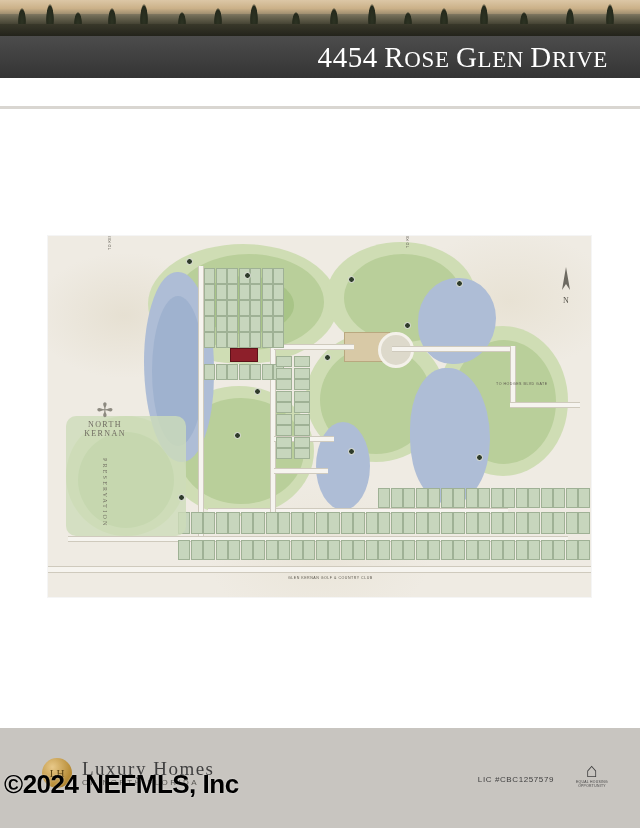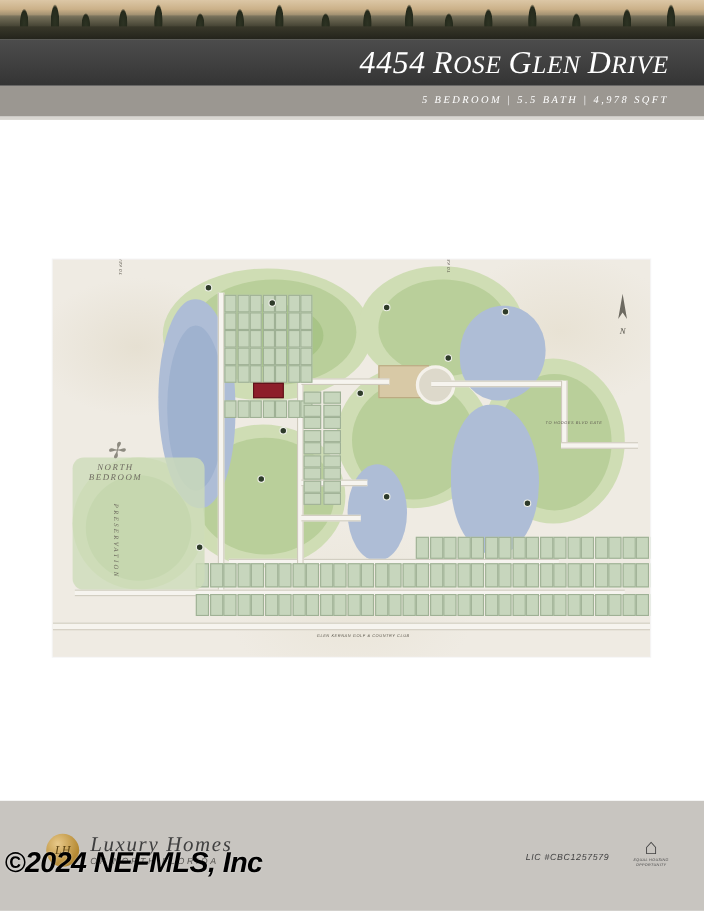--- a/index.html
+++ b/index.html
@@ -3,21 +3,21 @@
 <meta charset="utf-8">
 <style>
   html,body{margin:0;padding:0;}
   body{
     width:640px;height:828px;
     background:#ffffff;
     font-family:"Liberation Serif", serif;
     overflow:hidden;
     position:relative;
   }
-  .page{position:relative;width:572px;height:828px;background:#fff;font-style:italic;}
+  .page{position:relative;width:572px;height:828px;background:#fff;}
 
   
   .hero{
     position:absolute;left:0;top:0;width:640px;height:36px;
     background:
       linear-gradient(to bottom, #c9b59a 0%, #b9a489 18%, #6f6a55 45%, #3b3a2c 72%, #2a2a20 100%);
     overflow:hidden;
   }
   .hero .sky{
     position:absolute;left:0;top:0;width:640px;height:14px;
@@ -205,23 +205,20 @@
     <div class="tree t3" style="left:520px;"></div>
     <div class="tree" style="left:566px;"></div>
     <div class="tree t2" style="left:606px;"></div>
     <div class="ground"></div>
   </div>
 
   <div class="titlebar">
     <div class="addr"><span class="big">4</span><span class="big">4</span><span class="big">5</span><span class="big">4</span><span class="sm"> </span><span class="big">R</span><span class="sm">O</span><span class="sm">S</span><span class="sm">E</span><span class="sm"> </span><span class="big">G</span><span class="sm">L</span><span class="sm">E</span><span class="sm">N</span><span class="sm"> </span><span class="big">D</span><span class="sm">R</span><span class="sm">I</span><span class="sm">V</span><span class="sm">E</span></div>
   </div>
 
-  <div class="specbar">
-    <div class="specs">5 BEDROOM  |  5.5 BATH  |  4,978 SQFT</div>
-  </div>
   <div class="undrule"></div>
 
 
   <div class="mapwrap">
     <div class="mapcanvas">
       <div class="t-base"></div>
       <div class="t-tan"></div>
 
       <div class="rough" style="left:100px;top:8px;width:190px;height:120px;"></div>
       <div class="green" style="left:126px;top:18px;width:150px;height:96px;"></div>
@@ -464,21 +461,21 @@
       <div class="compass">
         <svg width="18" height="26" viewBox="0 0 18 26">
           <path d="M9 1 L13 24 L9 18 L5 24 Z" fill="#6d6a61"></path>
         </svg>
         <div class="n">N</div>
       </div>
 
       <div class="glenlogo">
         <div class="swan">✢</div>
         <div class="l1">NORTH</div>
-        <div class="l2">BEDROOM</div>
+        <div class="l2">KERNAN</div>
       </div>
     </div>
   </div>
 
   <div class="footer">
     <div class="inner">
       <div class="lux">
         <div class="emblem">LH</div>
         <div class="txt">
           <div class="t1">Luxury Homes</div>

